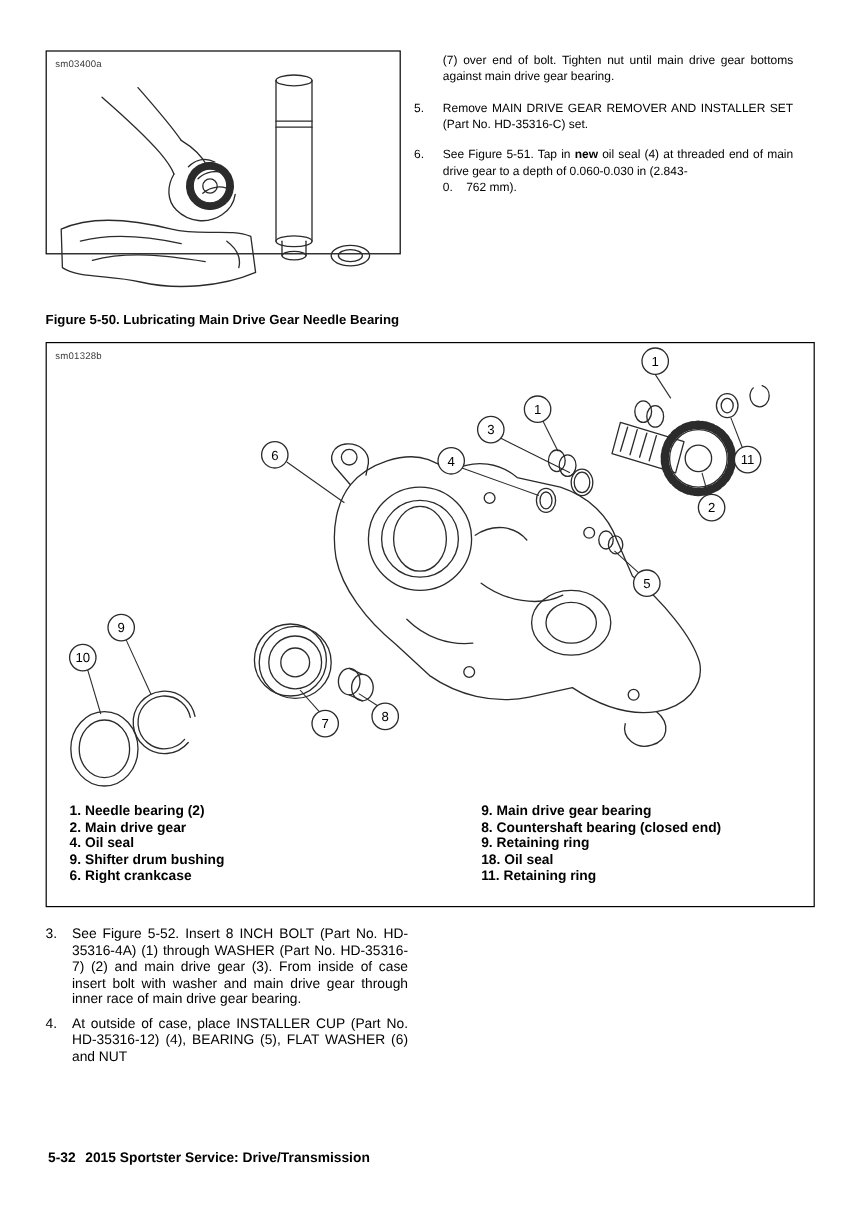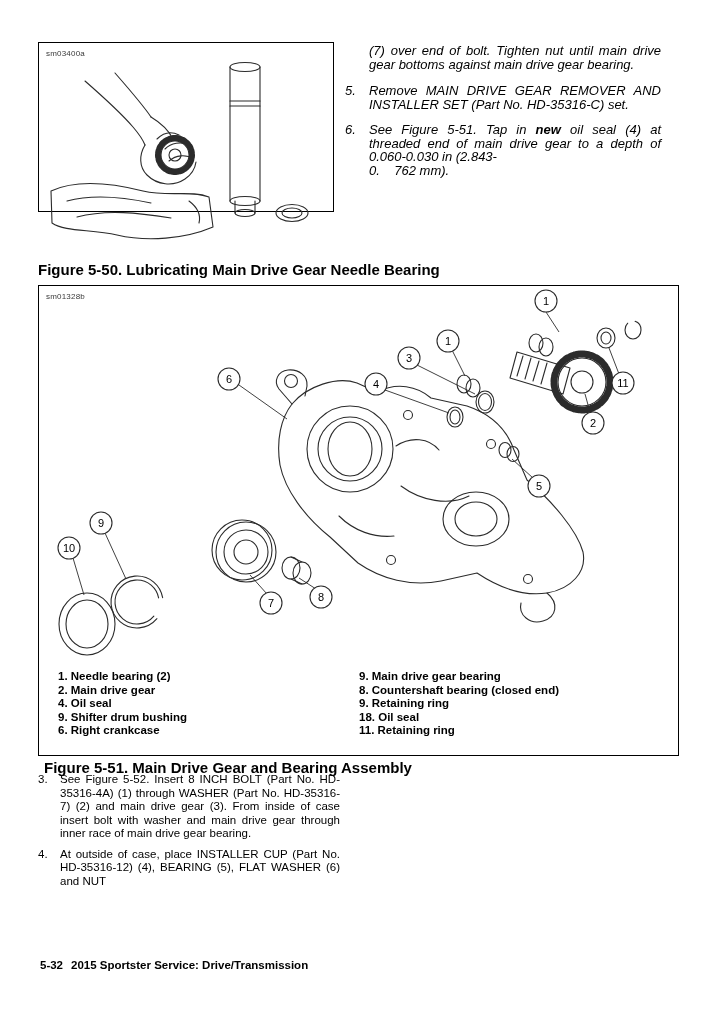--- a/index.html
+++ b/index.html
@@ -10,32 +10,32 @@
     color:#000;
   }
   .page { position:relative; width:714px; height:1011px; background:#fff; overflow:hidden; }
 
   .fig-box { position:absolute; border:1px solid #000; background:#fff; }
   .fig50 { left:38px; top:42px; width:296px; height:170px; }
   .fig51 { left:38px; top:285px; width:641px; height:471px; }
   .fig-box svg { position:absolute; left:0; top:0; }
   .img-code { position:absolute; left:7px; top:6px; font-size:8px; color:#3a3a3a; letter-spacing:0.2px; }
 
-  .caption { position:absolute; font-weight:bold; font-size:15px; }
+  .caption { position:absolute; font-weight:bold; font-size:11px; }
   .cap50 { left:38px; top:261px; }
   .cap51 { left:44px; top:759px; }
 
-  .right-col { position:absolute; left:345px; top:44px; width:316px; font-size:13px; line-height:13.5px;font-style:italic; }
+  .right-col { position:absolute; left:345px; top:44px; width:316px; font-size:10px; line-height:13.5px; }
   .cont { margin-left:24px; text-align:justify; margin-bottom:13px; }
   .step { display:flex; margin-bottom:12px; }
   .step .num { width:24px; flex:none; }
   .step .txt { flex:1; text-align:justify; }
 
   .legend { position:absolute; left:19px; top:384px; width:610px; display:flex;
-            font-weight:bold; font-size:11.5px; line-height:13.5px; }
+            font-weight:bold; font-size:11.5px; line-height:13.5px;gap:42px; }
   .legend .col-l { width:301px; }
   .legend .col-r { flex:1; }
 
   .left-steps { position:absolute; left:38px; top:773px; width:302px; font-size:11.5px; line-height:13.5px; }
   .left-steps .step { margin-bottom:7px; }
   .left-steps .step .num { width:22px; }
 
   .footer { position:absolute; left:40px; top:959px; font-weight:bold; font-size:11.5px; }
   .footer .ft { margin-left:8px;margin-top:12px; }
 
@@ -274,21 +274,20 @@
       </div>
       <div class="col-r">
         <div>9. Main drive gear bearing</div>
         <div>8. Countershaft bearing (closed end)</div>
         <div>9. Retaining ring</div>
         <div>18. Oil seal</div>
         <div>11. Retaining ring</div>
       </div>
     </div>
   </div>
-  <div class="caption cap51">Figure 5-51. Main Drive Gear and Bearing Assembly</div>
 
   <div class="left-steps">
     <div class="step">
       <div class="num">3.</div>
       <div class="txt">See Figure 5-52. Insert 8 INCH BOLT (Part No. HD-35316-4A) (1) through WASHER (Part No. HD-35316-7) (2) and main drive gear (3). From inside of case insert bolt with washer and main drive gear through inner race of main drive gear bearing.</div>
     </div>
     <div class="step">
       <div class="num">4.</div>
       <div class="txt">At outside of case, place INSTALLER CUP (Part No. HD-35316-12) (4), BEARING (5), FLAT WASHER (6) and NUT</div>
     </div>

